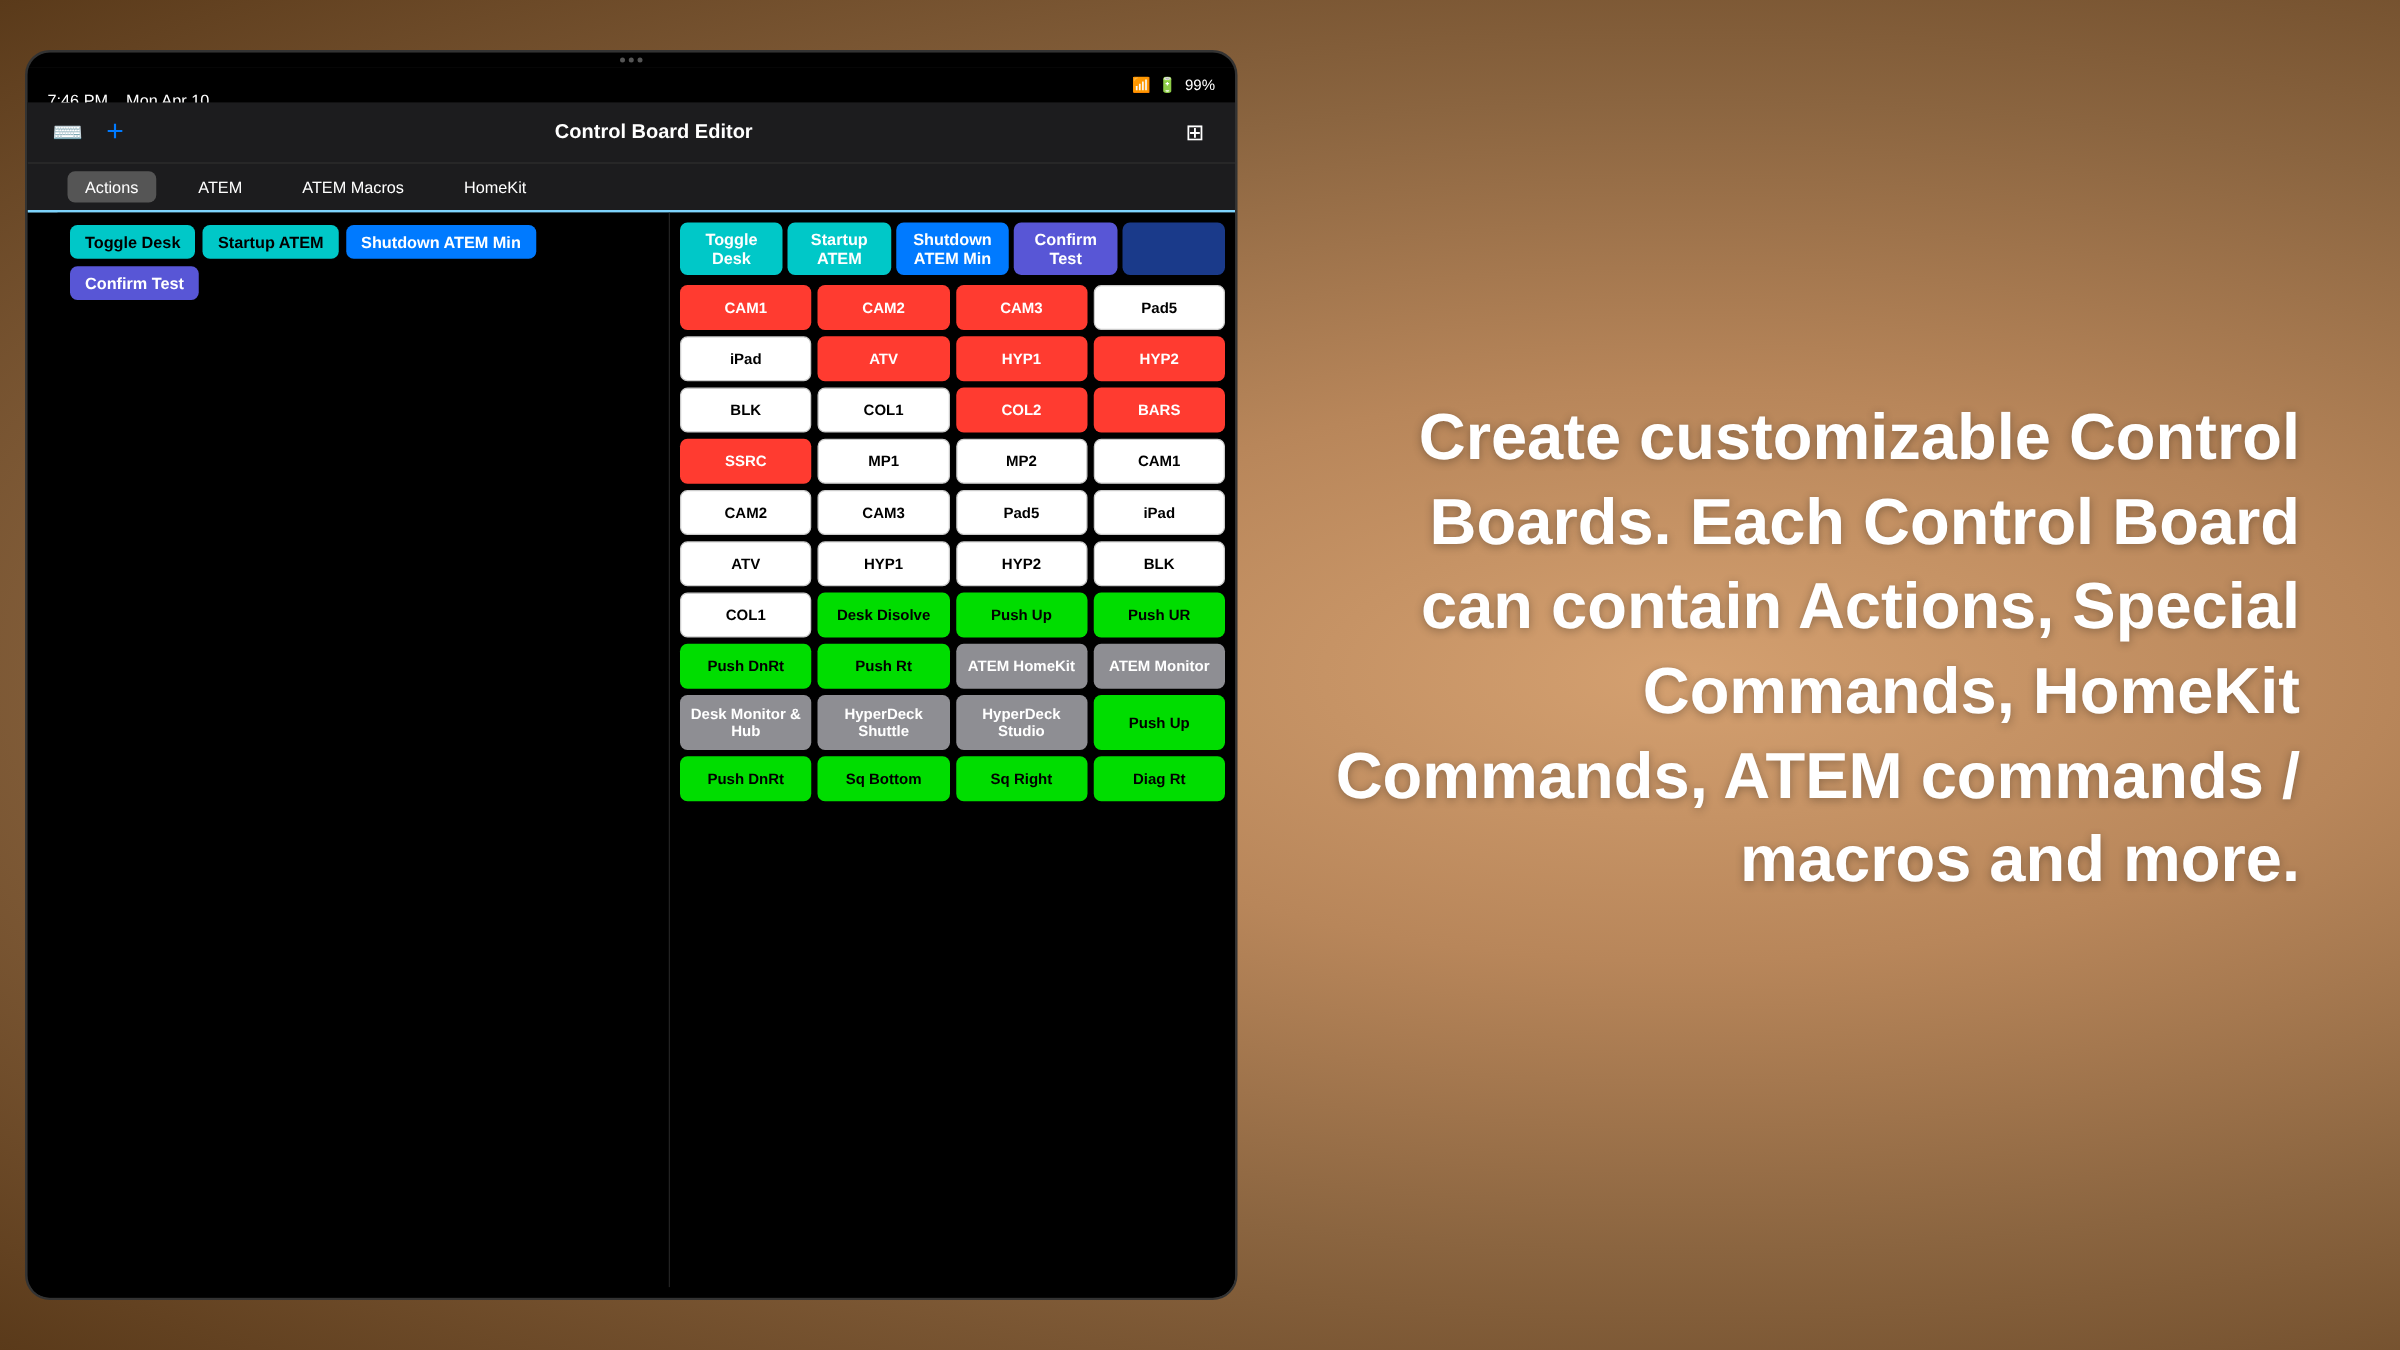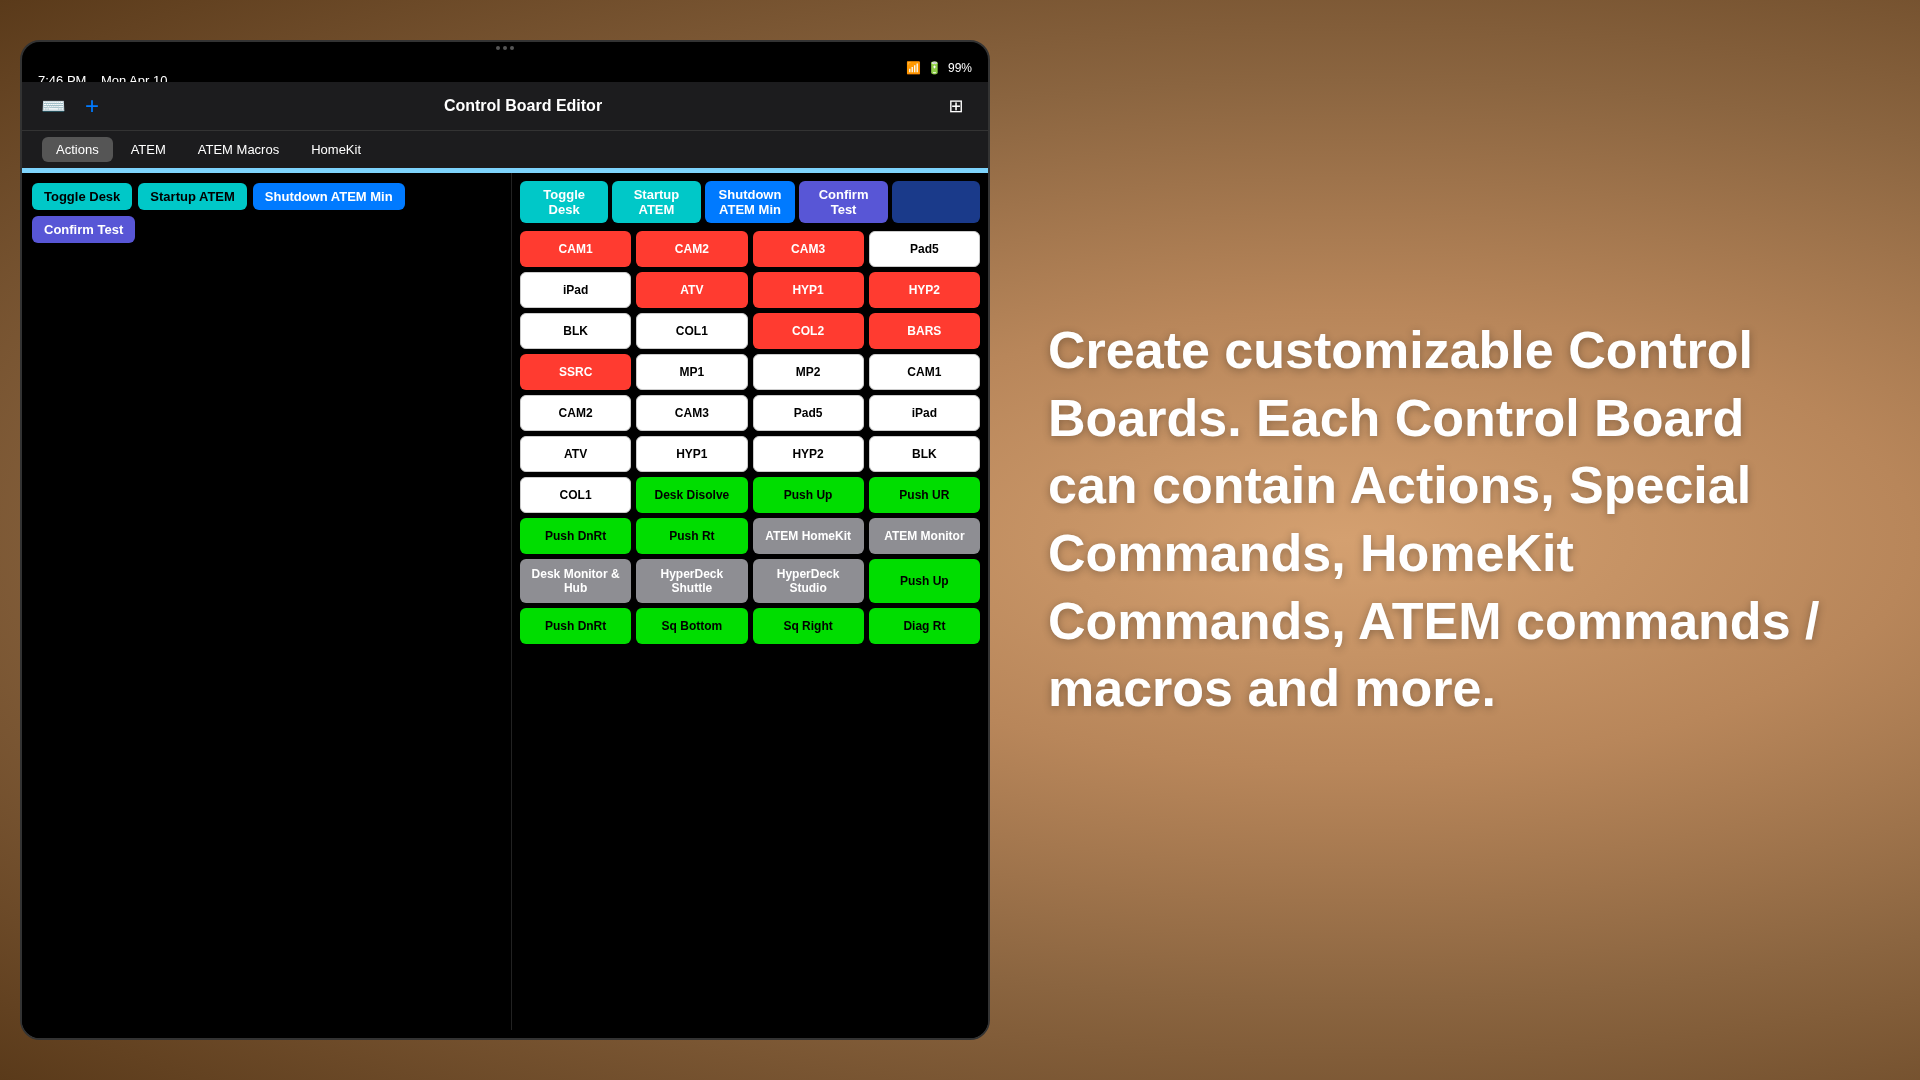--- a/index.html
+++ b/index.html
@@ -117,24 +117,24 @@
       align-items: center;
       justify-content: center;
       color: #fff;
       font-size: 18px;
     }
 
     
     .tab-bar {
       display: flex;
       align-items: center;
-      padding: 6px 20px;
+      padding: 6px 32px;
       background: #1c1c1e;
-      gap: 4px;
-      border-bottom: 5px solid #7dd3fc;
+      gap: 20px;
+      border-bottom: 2px solid #7dd3fc;
     }
 
     .tab-item {
       padding: 5px 14px;
       border-radius: 6px;
       font-size: 13px;
       font-weight: 500;
       cursor: pointer;
       color: #fff;
       background: none;
@@ -144,20 +144,21 @@
     .tab-item.active {
       background: #555;
       color: #fff;
     }
 
     
     .main-layout {
       display: flex;
       flex: 1;
       overflow: hidden;
+      padding-left: 24px;
     }
 
     
     .left-panel {
       width: 490px;
       background: #000;
       padding: 10px;
       border-right: 1px solid #222;
       overflow-y: auto;
     }
@@ -234,28 +235,29 @@
 
     .cell-white { background: #fff; color: #000; border: 1px solid #ccc; }
     .cell-red { background: #ff3b30; color: #fff; }
     .cell-green { background: #00dd00; color: #000; }
     .cell-gray { background: #8e8e93; color: #fff; }
 
     
     .promo-panel {
       position: absolute;
       top: 0;
-      right: 12px;
+      right: 0;
       width: 940px;
       height: 1080px;
       z-index: 5;
       display: flex;
       flex-direction: column;
       justify-content: center;
       padding: 72px 80px;
+      text-align: right;
     }
 
     .promo-title {
       color: #fff;
       font-size: 52px;
       font-weight: 600;
       line-height: 1.3;
       margin-bottom: 40px;
       text-shadow: 0 2px 8px rgba(0,0,0,0.3);
     }

